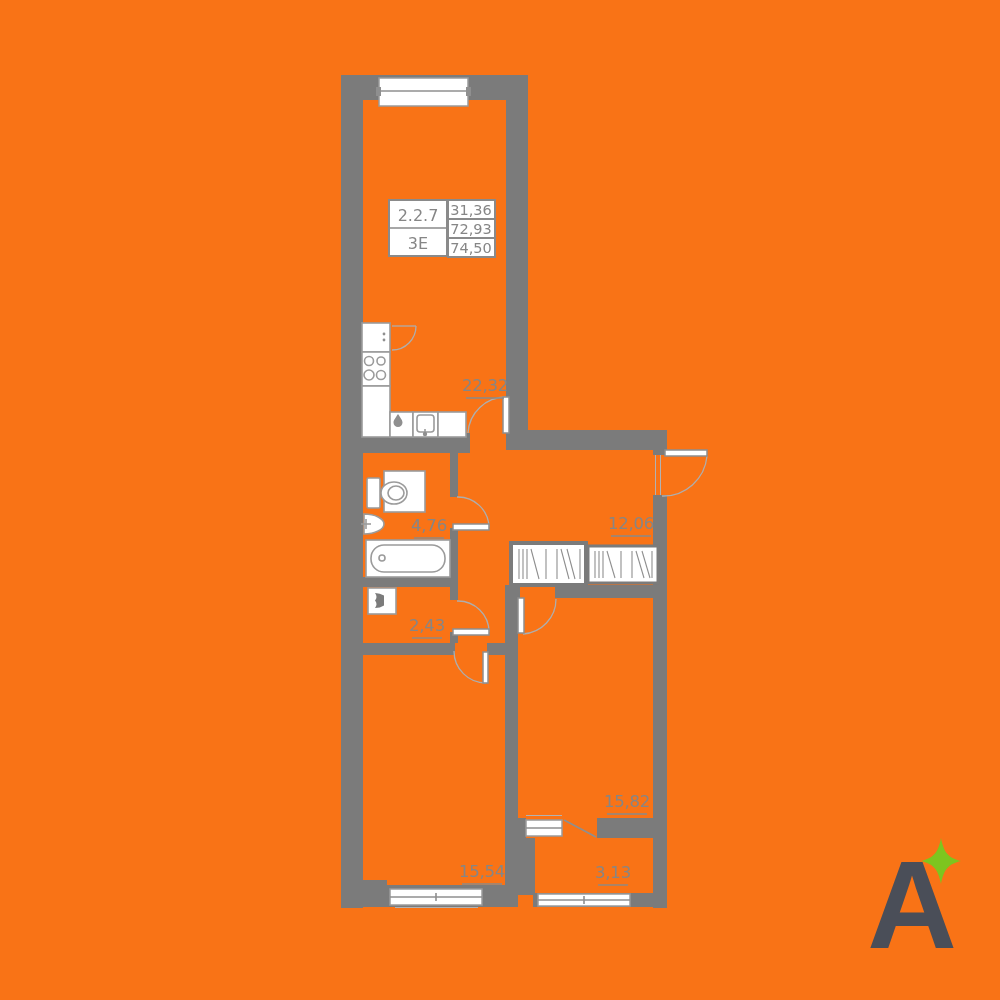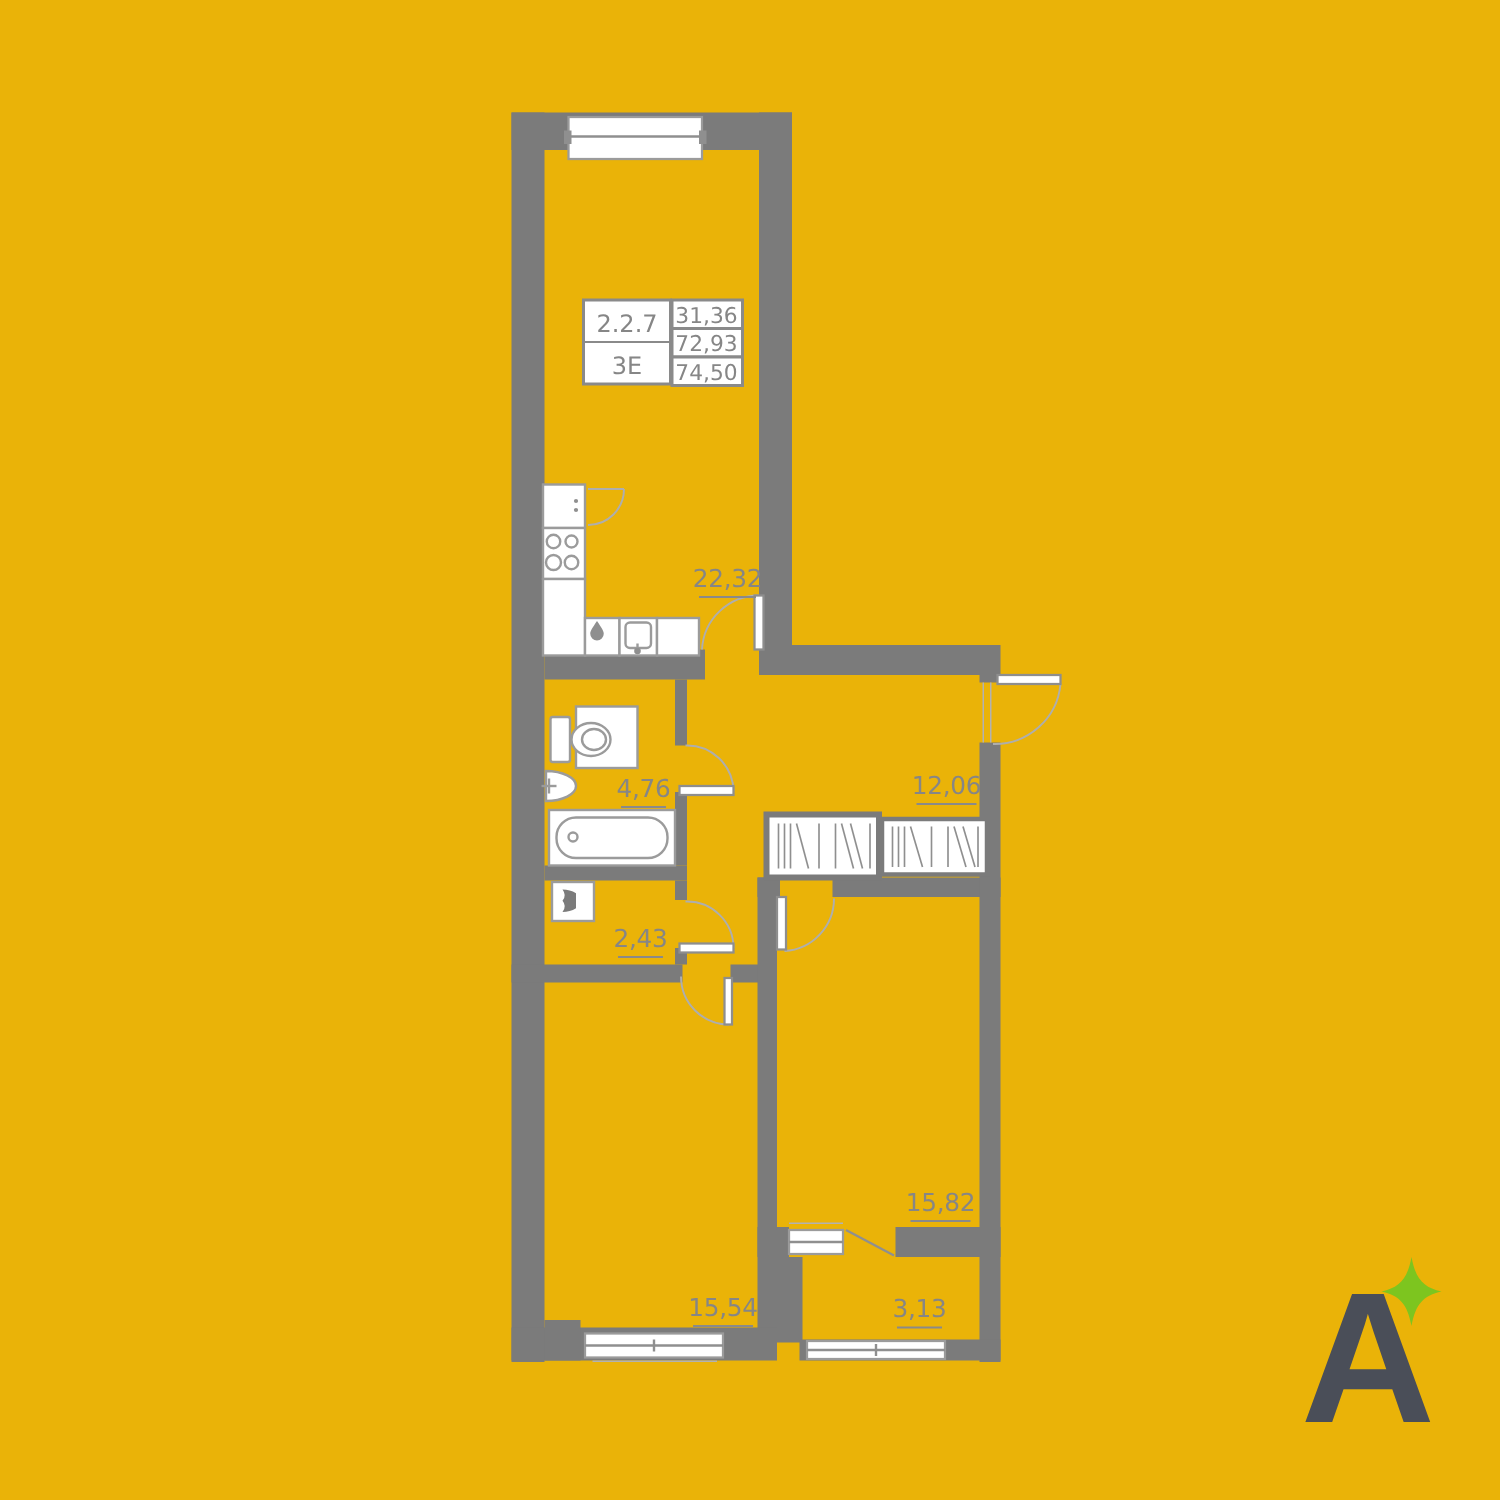--- a/index.html
+++ b/index.html
@@ -1,16 +1,16 @@
 <!DOCTYPE html>
 <html style="--wall: #7b7b7b; --fixture-line: #9b9b9b; --label-text: #868686; --logo-letter: #4a4e58; --logo-star: #7dc51f;"><head>
 <meta charset="utf-8">
 <style>
   html,body{margin:0;padding:0;background:#fff;}
-  #stage{position:relative;width:1000px;height:1000px;background:#eab308;overflow:hidden;}
+  #stage{position:relative;width:1000px;height:1000px;background:#f97316;overflow:hidden;}
   svg{display:block;}
   .wall{fill:var(--wall,#7b7b7b);}
   .fx{fill:#fff;stroke:var(--fixture-line,#9b9b9b);stroke-width:1.6;}
   .fxn{fill:none;stroke:var(--fixture-line,#9b9b9b);stroke-width:1.6;}
   .leaf{fill:#fff;stroke:#8e8e8e;stroke-width:1.5;}
   .arc{fill:none;stroke:#aeaeae;stroke-width:1.3;}
   .hatch line{stroke:#8f8f8f;stroke-width:1.1;}
   .glyph{fill:#8f8f8f;stroke:none;}
   .dark{fill:#7b7b7b;stroke:none;}
   .win{fill:#fff;stroke:#9b9b9b;stroke-width:1.5;}

